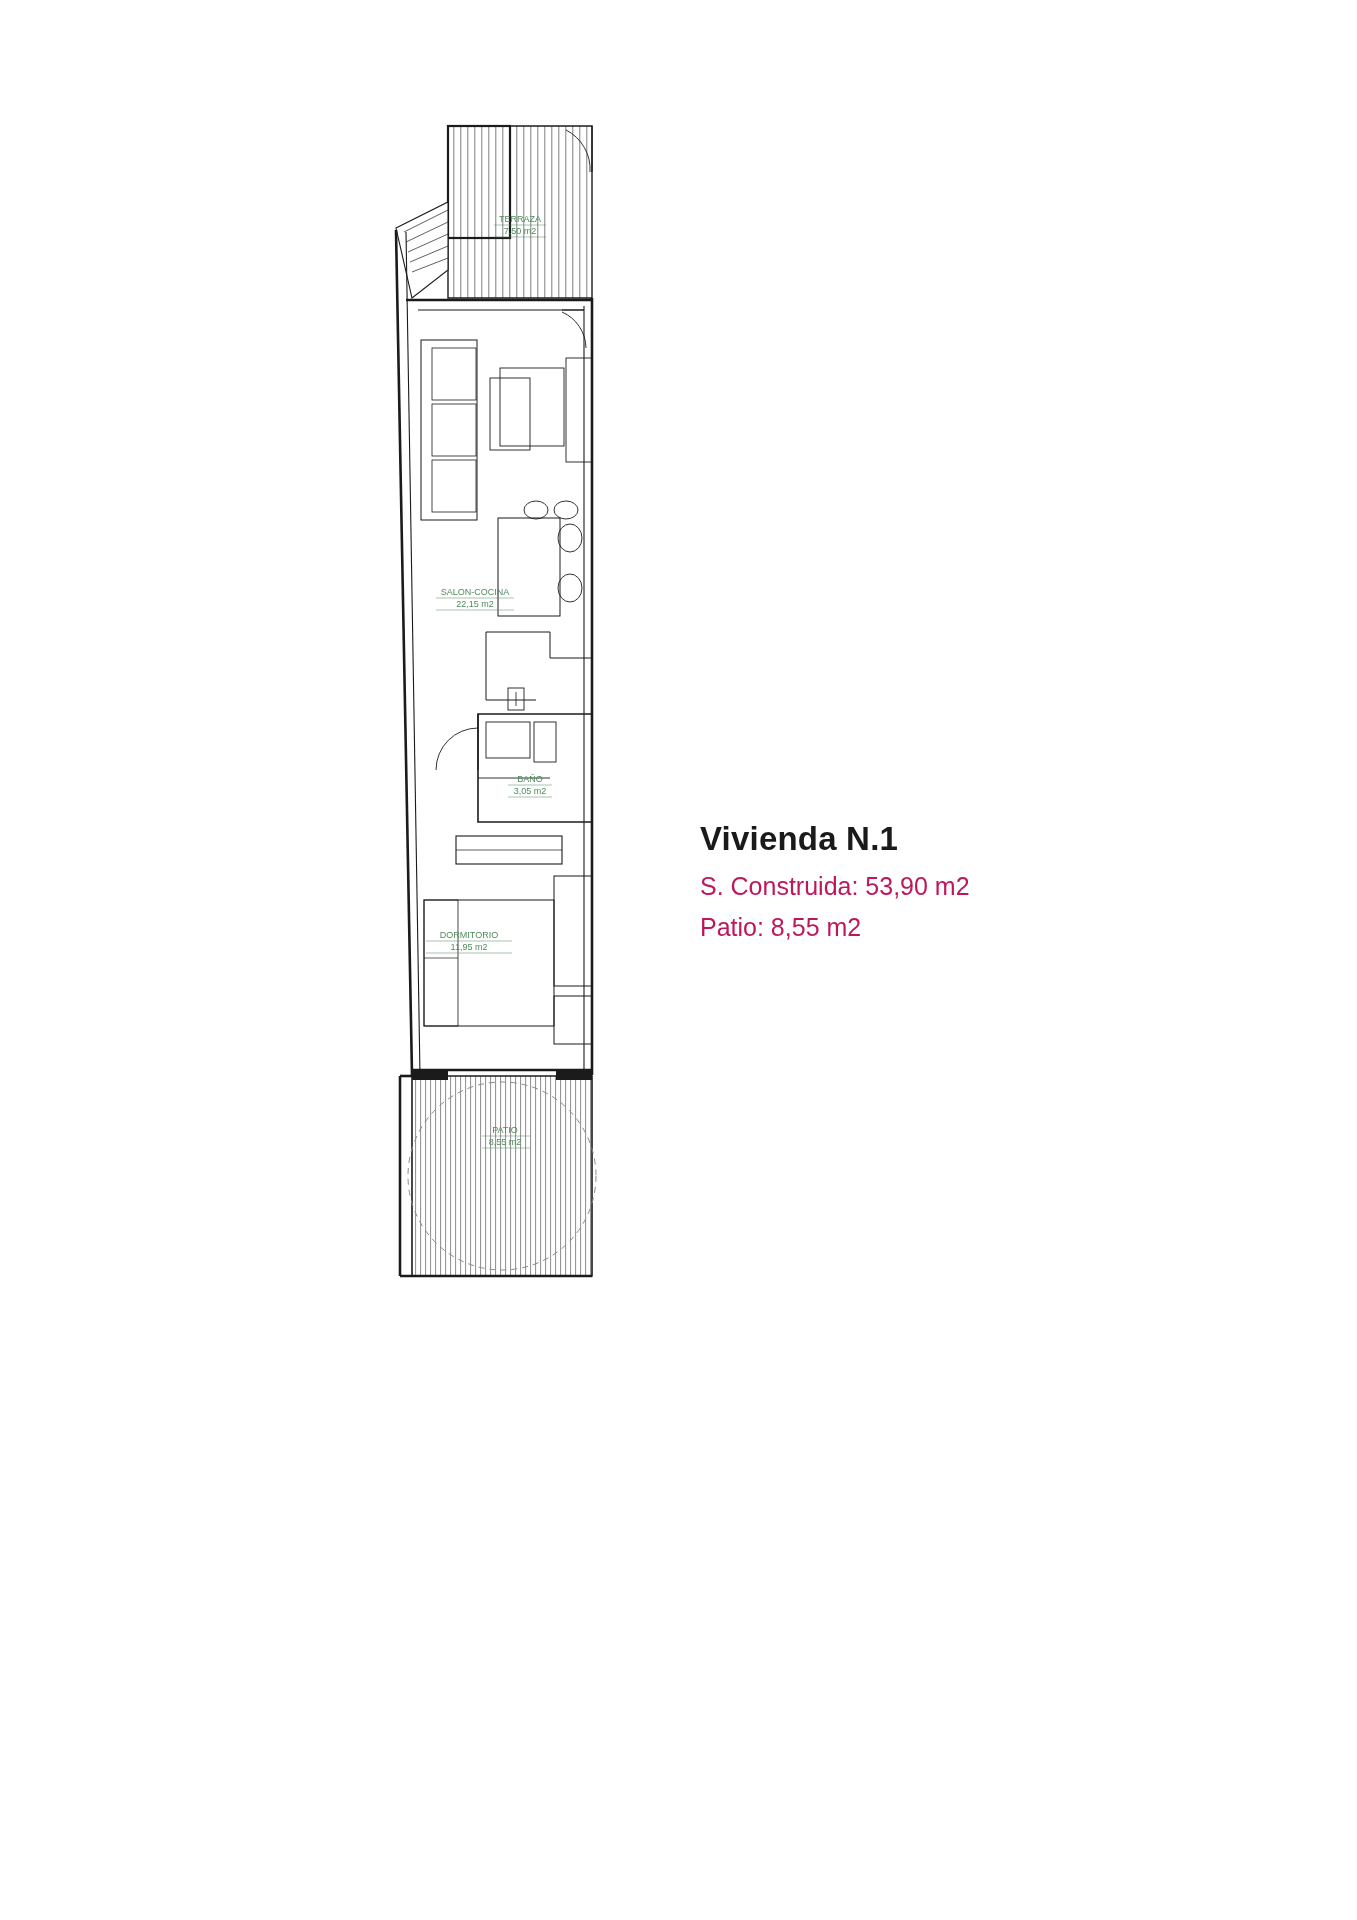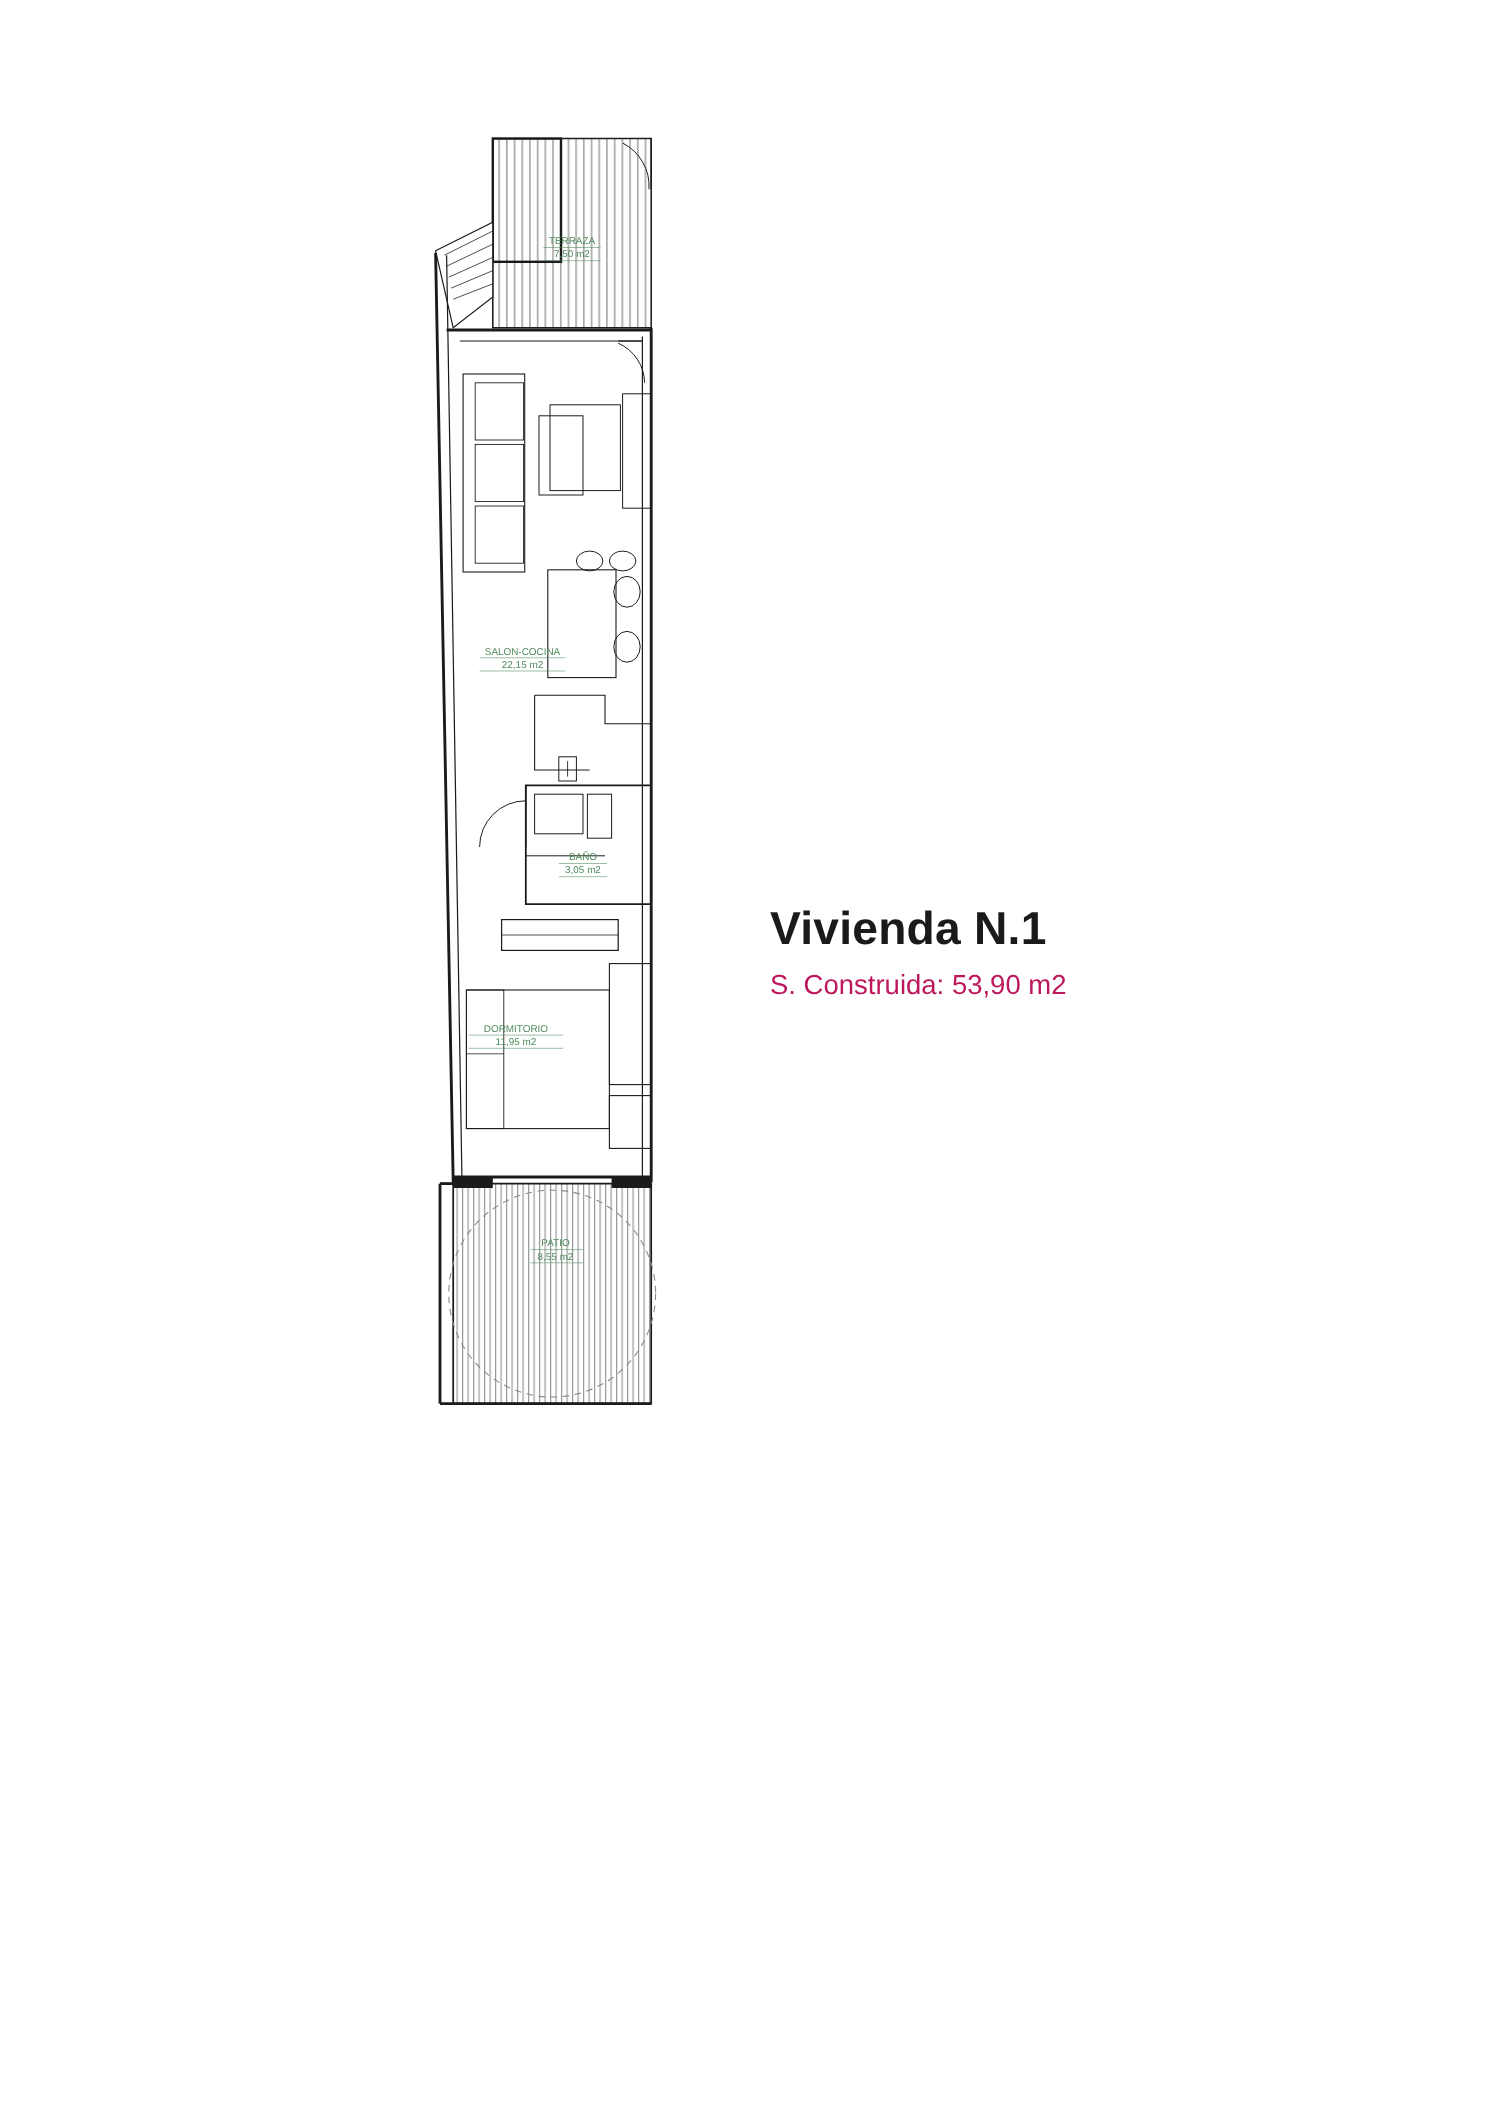--- a/index.html
+++ b/index.html
@@ -38,21 +38,21 @@
   }
 
   
   #legend {
     position: absolute;
     left: 700px;
     top: 820px;
     width: 520px;
   }
   #legend .legend-title {
-    font-size: 42px;
+    font-size: 33px;
     font-weight: bold;
     color: #1a1a1a;
     margin: 0 0 14px 0;
     letter-spacing: 0.2px;
   }
   #legend .legend-line {
     font-size: 25px;
     color: #be185d;
     margin: 0 0 12px 0;
     font-weight: normal;
@@ -226,15 +226,16 @@
           <line x1="92" y1="1026" x2="140" y2="1026" stroke="#4e8a5a" stroke-width="0.5"></line>
           <line x1="92" y1="1038" x2="140" y2="1038" stroke="#4e8a5a" stroke-width="0.5"></line>
         </g>
       </g>
     </svg>
   </div>
 
   <div id="legend">
     <div class="legend-title">Vivienda N.1</div>
     <div class="legend-line">S. Construida: 53,90 m2</div>
+    <div class="legend-line">Patio: 8,55 m2</div>
   </div>
 
 </div>
 
 </body></html>

